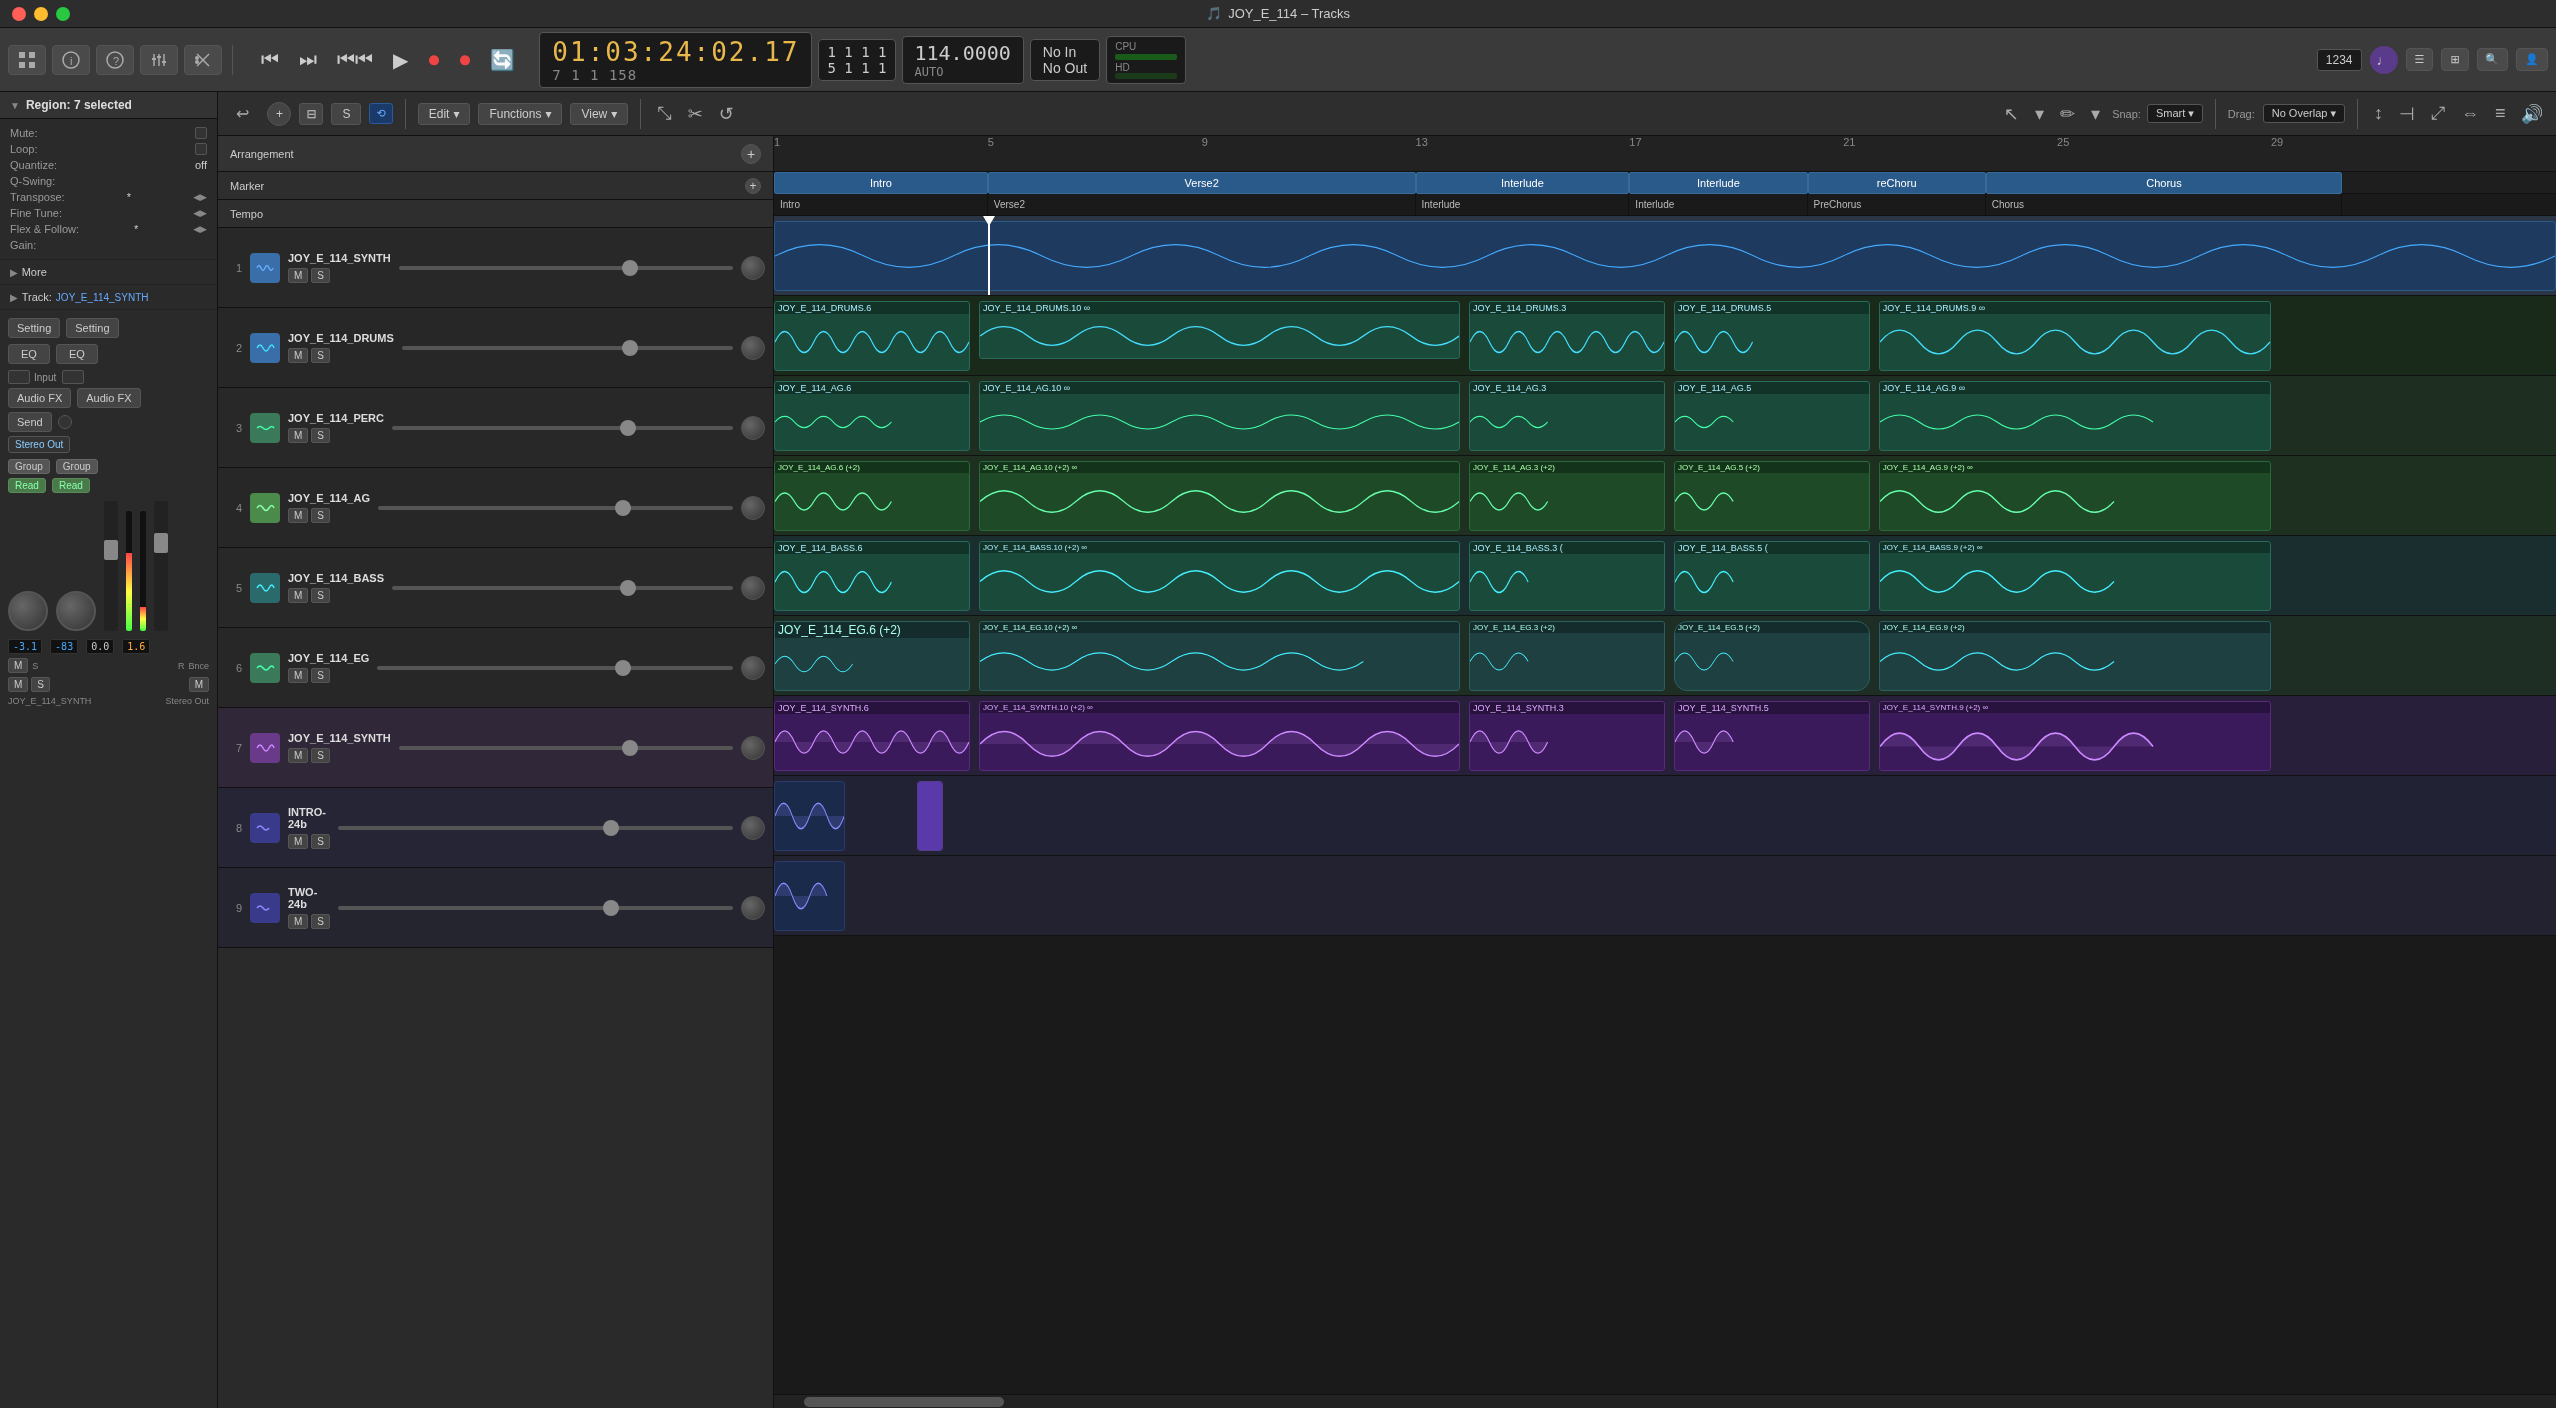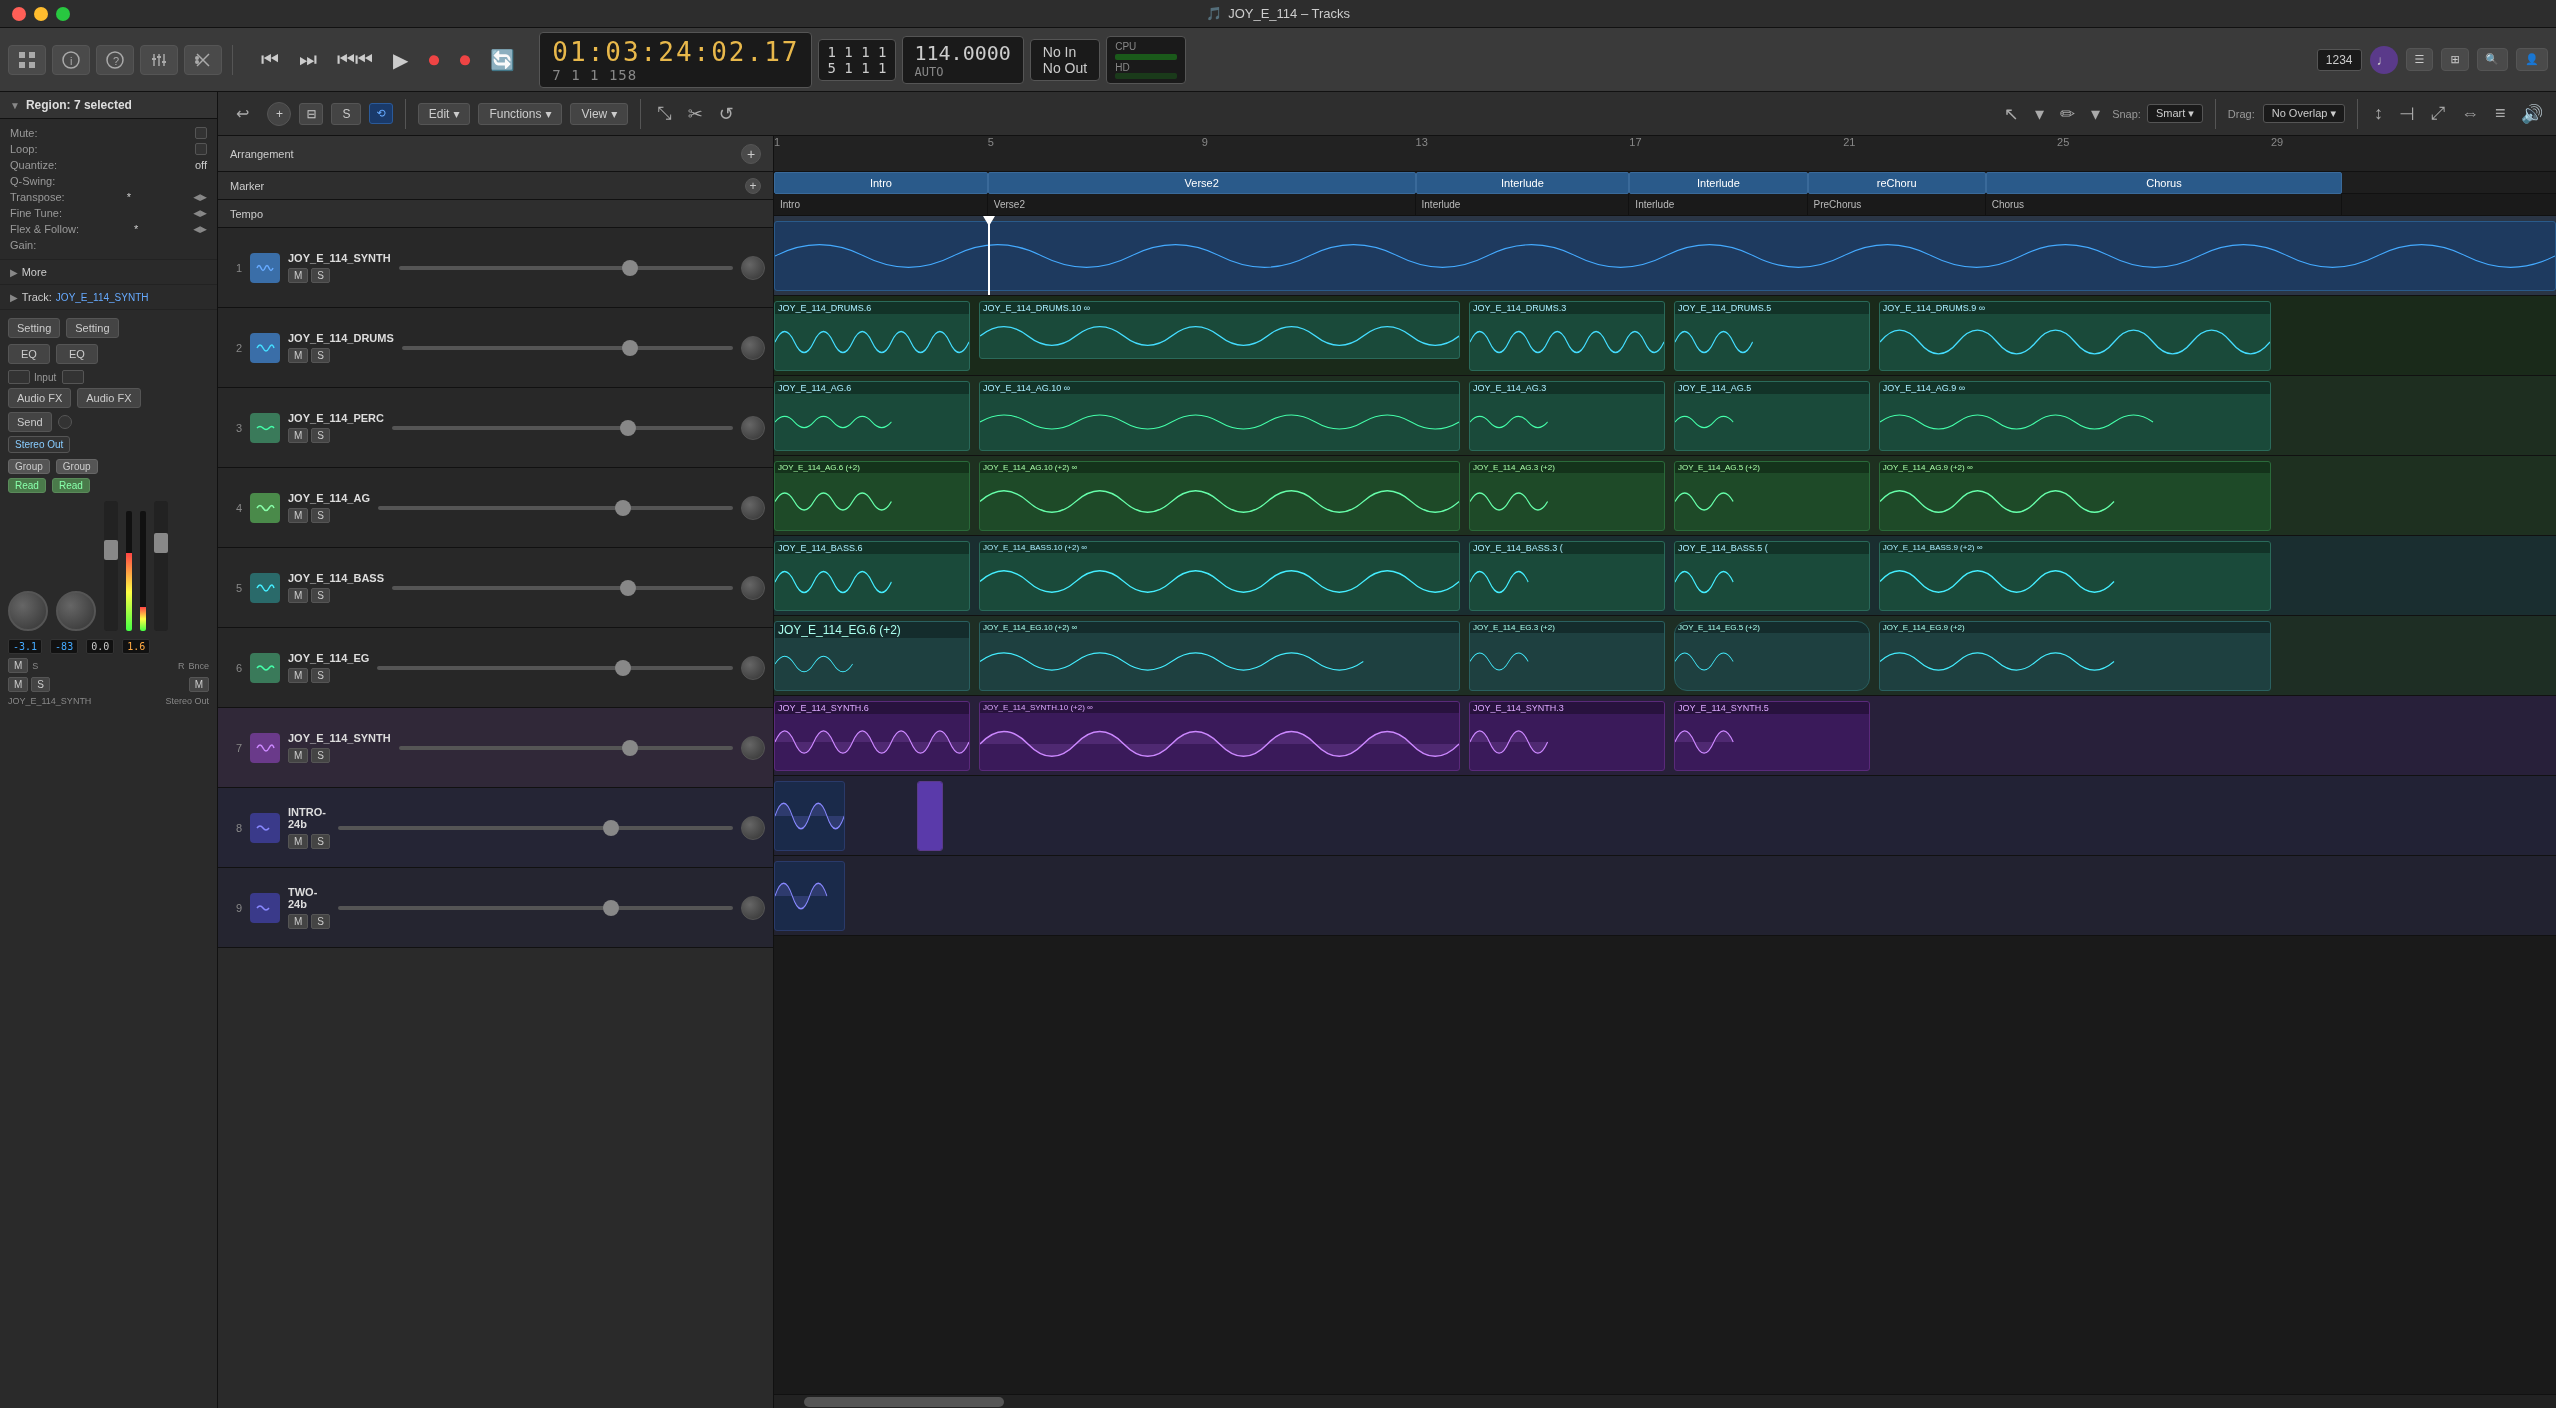--- a/index.html
+++ b/index.html
@@ -924,20 +924,28 @@
               </div>
             </div>
             <div class="audio-clip clip-purple" style="left:50.5%;width:11%;height:70px;top:5px;">
               <div class="clip-label" style="font-size:9px;color:#daf;padding:1px 3px;">JOY_E_114_SYNTH.5</div>
               <div style="flex:1;">
                 <svg viewBox="0 0 200 50" preserveAspectRatio="none" width="100%" height="100%">
                     <path d="M0 25 Q10 5 20 25 Q30 45 40 25 Q50 5 60 25" stroke="#c8f" fill="rgba(200,130,255,0.15)" stroke-width="1.2"></path>
                   </svg>
               </div>
             </div>
+            <div class="audio-clip clip-purple" style="left:62%;width:22%;height:70px;top:5px;">
+              <div class="clip-label" style="font-size:8px;color:#daf;padding:1px 3px;">JOY_E_114_SYNTH.9 (+2) ∞</div>
+              <div style="flex:1;">
+                <svg viewBox="0 0 300 50" preserveAspectRatio="none" width="100%" height="100%">
+                    <path d="M0 25 Q15 5 30 25 Q45 45 60 25 Q75 5 90 25 Q105 45 120 25 Q135 5 150 25 Q165 45 180 25 Q195 5 210 25" stroke="#c8f" fill="rgba(200,130,255,0.15)" stroke-width="1.2"></path>
+                  </svg>
+              </div>
+            </div>
           </div>
 
           <div class="timeline-track-row" style="background:#222235;position:relative;">
             <div class="audio-clip clip-darkblue" style="left:0%;width:4%;height:70px;top:5px;">
               <div style="flex:1;">
                 <svg viewBox="0 0 80 40" preserveAspectRatio="none" width="100%" height="100%">
                     <path d="M0 20 Q10 5 20 20 Q30 35 40 20 Q50 5 60 20 Q70 35 80 20" stroke="#88f" fill="rgba(130,130,255,0.2)" stroke-width="1"></path>
                   </svg>
               </div>
             </div>

